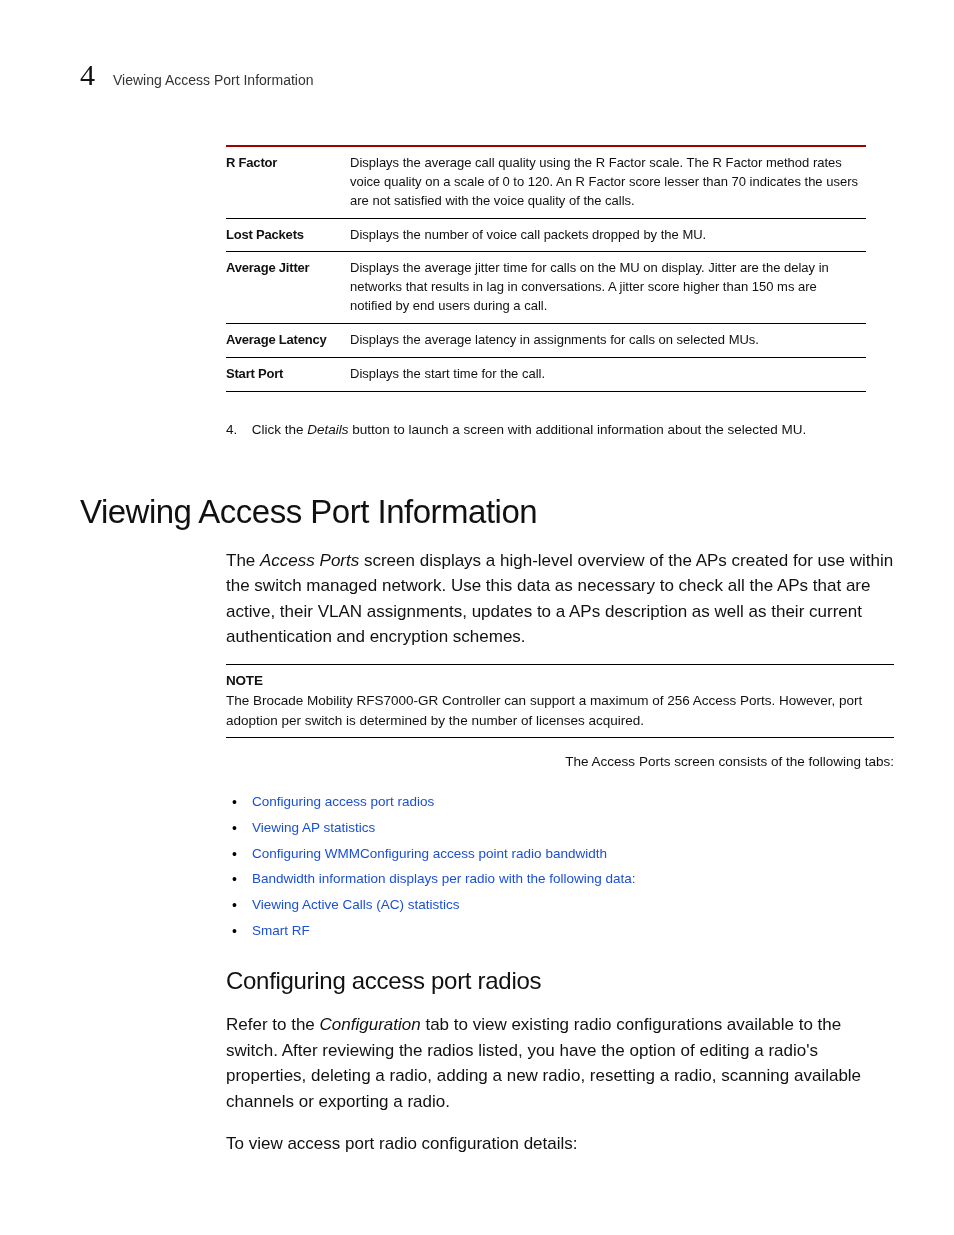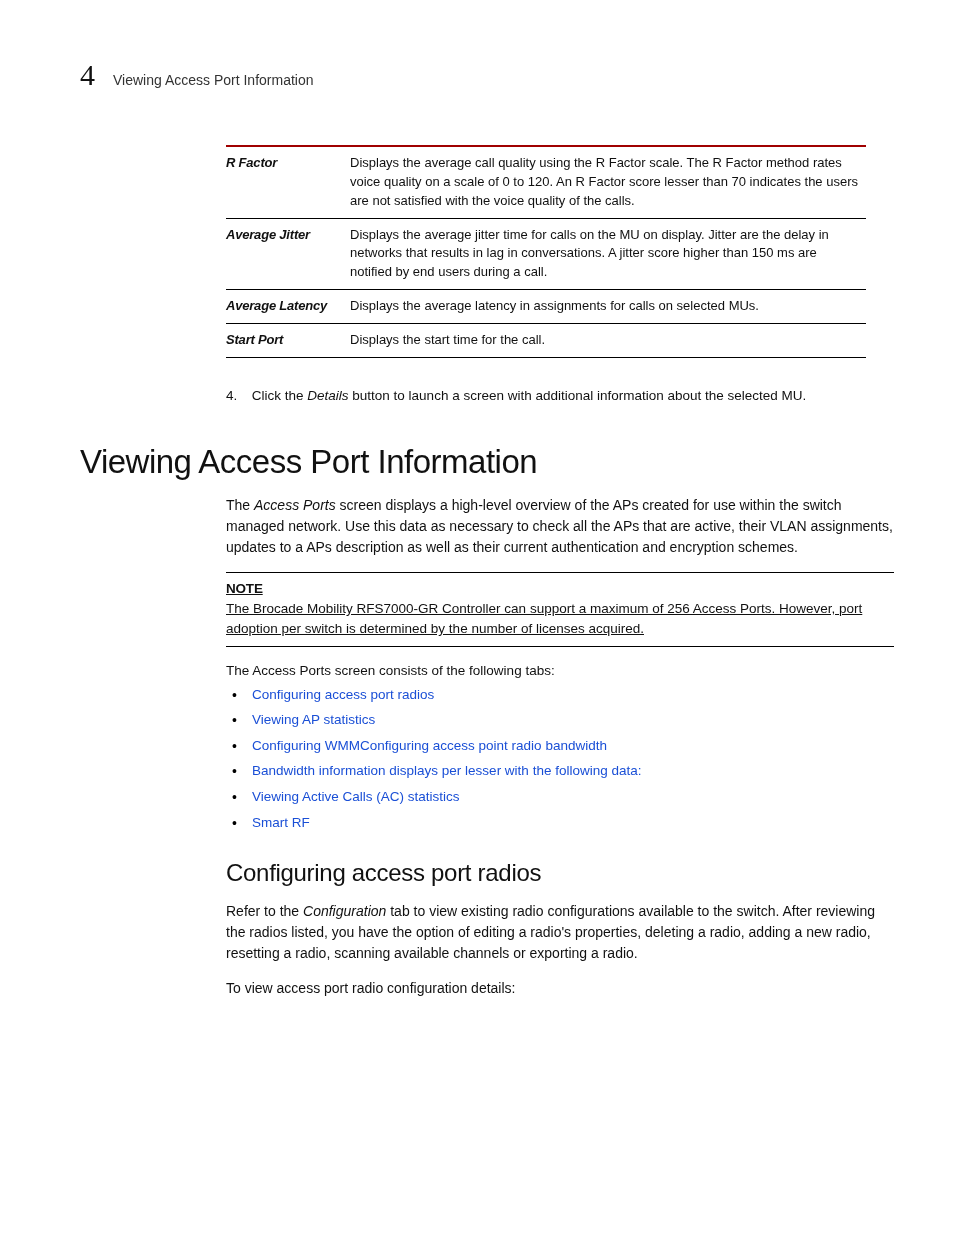--- a/index.html
+++ b/index.html
@@ -45,62 +45,61 @@
     line-height: 1.45;
     padding: 7px 6px 7px 0;
     vertical-align: top;
   }
   table.def-table td.term {
     width: 118px;
     font-family: Arial, sans-serif;
     font-weight: bold;
     font-stretch: condensed;
     letter-spacing: -0.2px;
-    font-style: italic;
   }
   .step-line {
     margin-left: 146px;
     font-size: 13.5px;
-    margin-bottom: 40px;
+    margin-bottom: 56px;
   }
   .step-line .num { display:inline-block; width:22px; }
   .step-line em { font-style: italic; }
   h1.section-title {
     font-family: Arial, sans-serif;
     font-weight: 400;
     font-stretch: condensed;
     font-size: 33px;
     letter-spacing: -0.5px;
     margin: 0 0 14px 0;
   }
   .body-para {
     margin-left: 146px;
-    font-size: 14px;
+    font-size: 17px;
     line-height: 1.5;
     margin-bottom: 14px;
   }
   .note-block {
     margin-left: 146px;
     border-top: 1px solid #000;
     border-bottom: 1px solid #000;
     padding: 6px 0;
     font-size: 13.5px;
     line-height: 1.5;
     margin-bottom: 16px;
-    text-decoration: underline;
   }
   .note-block .note-head {
     font-weight: bold;
     font-stretch: condensed;
     letter-spacing: -0.2px;
   }
   .lead-in {
     margin-left: 146px;
     font-size: 13.5px;
-    margin-bottom: 4px;
+    margin-bottom: 20px;
+    text-align: right;
   }
   ul.tab-list {
     margin: 0 0 24px 146px;
     padding: 0;
     list-style: none;
   }
   ul.tab-list li {
     font-size: 13.5px;
     line-height: 1.9;
     padding-left: 26px;
@@ -139,20 +138,24 @@
     <span class="chap-title">Viewing Access Port Information</span>
   </div>
 
   <table class="def-table">
     <tbody>
       <tr>
         <td class="term">R Factor</td>
         <td>Displays the average call quality using the R Factor scale. The R Factor method rates voice quality on a scale of 0 to 120. An R Factor score lesser than 70 indicates the users are not satisfied with the voice quality of the calls.</td>
       </tr>
       <tr>
+        <td class="term">Lost Packets</td>
+        <td>Displays the number of voice call packets dropped by the MU.</td>
+      </tr>
+      <tr>
         <td class="term">Average Jitter</td>
         <td>Displays the average jitter time for calls on the MU on display. Jitter are the delay in networks that results in lag in conversations. A jitter score higher than 150 ms are notified by end users during a call.</td>
       </tr>
       <tr>
         <td class="term">Average Latency</td>
         <td>Displays the average latency in assignments for calls on selected MUs.</td>
       </tr>
       <tr>
         <td class="term">Start Port</td>
         <td>Displays the start time for the call.</td>
@@ -175,21 +178,21 @@
     <div class="note-head">NOTE</div>
     <div>The Brocade Mobility RFS7000-GR Controller can support a maximum of 256 Access Ports. However, port adoption per switch is determined by the number of licenses acquired.</div>
   </div>
 
   <p class="lead-in">The Access Ports screen consists of the following tabs:</p>
 
   <ul class="tab-list">
     <li><a href="#">Configuring access port radios</a></li>
     <li><a href="#">Viewing AP statistics</a></li>
     <li><a href="#">Configuring WMMConfiguring access point radio bandwidth</a></li>
-    <li><a href="#">Bandwidth information displays per lesser with the following data:</a></li>
+    <li><a href="#">Bandwidth information displays per radio with the following data:</a></li>
     <li><a href="#">Viewing Active Calls (AC) statistics</a></li>
     <li><a href="#">Smart RF</a></li>
   </ul>
 
   <h2 class="subsection">Configuring access port radios</h2>
 
   <p class="body-para">
     <span>Refer to the </span><em>Configuration</em><span> tab to view existing radio configurations available to the switch. After reviewing the radios listed, you have the option of editing a radio's properties, deleting a radio, adding a new radio, resetting a radio, scanning available channels or exporting a radio.</span>
   </p>
 

